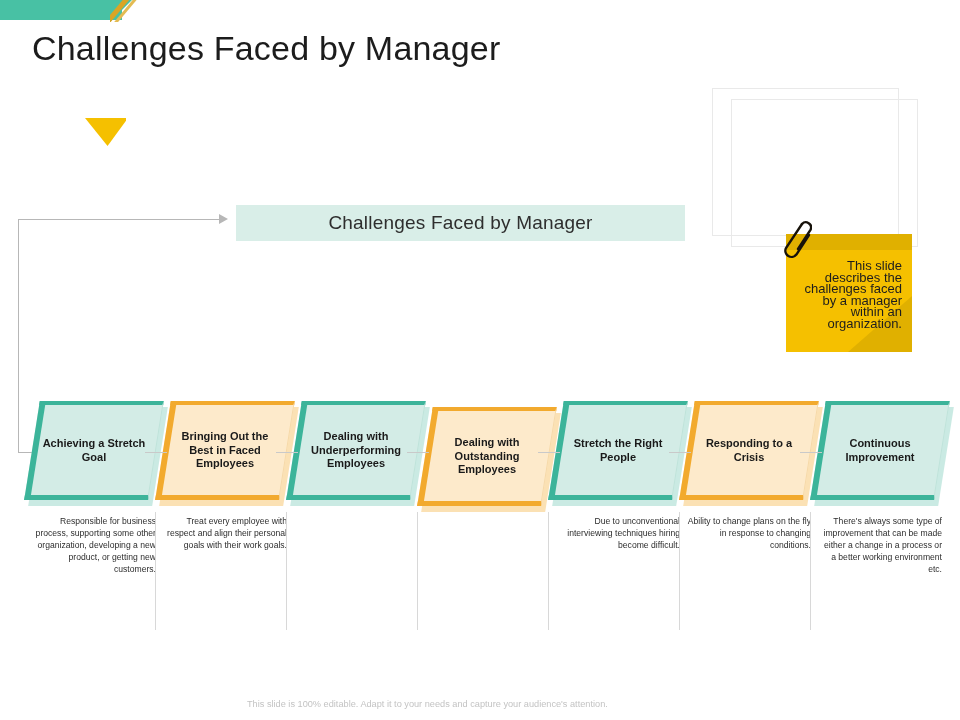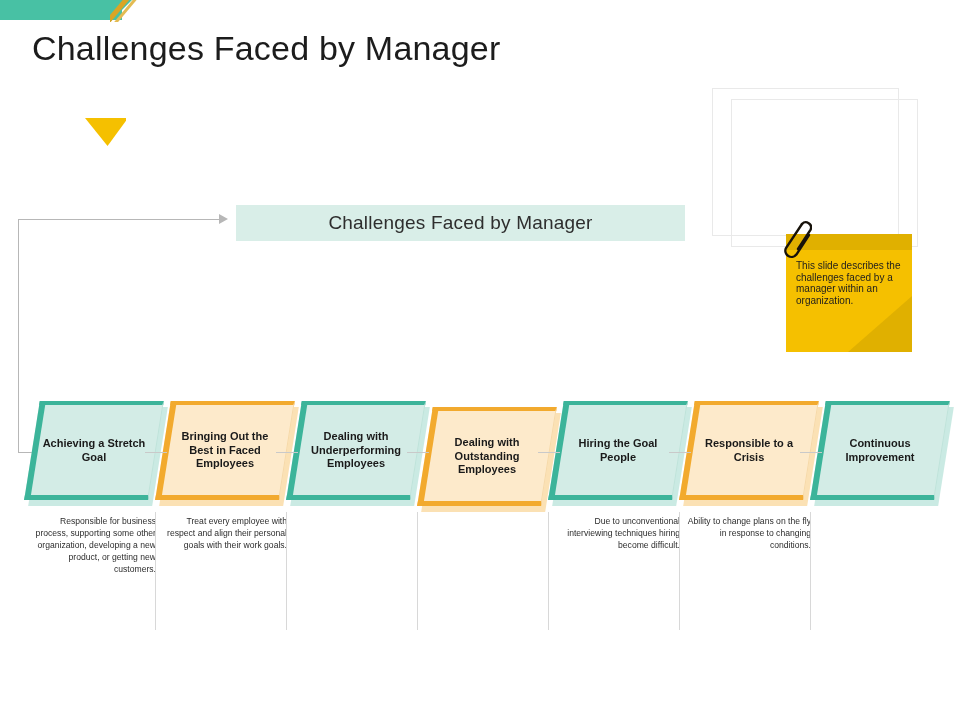--- a/index.html
+++ b/index.html
@@ -45,21 +45,21 @@
   .conn-horz-bot{position:absolute;left:18px;top:452px;width:44px;height:1px;background:#b7b7b7;}
 
   
   .sticky{position:absolute;left:786px;top:234px;width:126px;height:118px;background:#f5c000;}
   .sticky-top{position:absolute;left:0;top:0;width:126px;height:16px;background:#e0b000;}
   .sticky-fold{position:absolute;left:62px;top:62px;width:64px;height:56px;
      background:#e0b000;clip-path:polygon(100% 0,100% 100%,0 100%);}
   .sticky-curl{position:absolute;left:85px;top:118px;width:41px;height:28px;
      background:#f5c000;clip-path:polygon(0 0,100% 0,100% 10%,55% 100%,0 0);}
   .sticky-text{position:absolute;left:10px;top:26px;width:106px;
-     font-size:10px;line-height:11.5px;color:#1d1d1d;text-align:left;}
+     font-size:13px;line-height:11.5px;color:#1d1d1d;text-align:right;}
   .clip{position:absolute;left:778px;top:218px;width:34px;height:46px;}
 
   
   .cards{position:absolute;left:0;top:0;width:960px;height:580px;}
   .card{position:absolute;top:401px;width:124px;height:99px;}
   .card .shadow{position:absolute;left:4px;top:6px;width:124px;height:99px;
      transform:skewX(-9deg);}
   .card .face{position:absolute;left:0;top:0;width:124px;height:99px;
      transform:skewX(-9deg);}
   .card .label{position:absolute;left:0;top:0;width:124px;height:99px;
@@ -149,37 +149,39 @@
       <div class="card orange" style="left: 425px; margin-top: 6px;">
         <div class="shadow"></div>
         <div class="face"></div>
         <div class="label">Dealing with Outstanding Employees</div>
       </div>
       <div class="desc-div" style="left: 417px;"></div>
       <div class="card-link" style="left: 407px;"></div>
       <div class="card teal" style="left: 556px;">
         <div class="shadow"></div>
         <div class="face"></div>
-        <div class="label">Hiring the Goal People</div>
+        <div class="label">Stretch the Right People</div>
       </div>
       <div class="desc" style="left: 556px;">Due to unconventional interviewing techniques hiring become difficult.</div>
       <div class="desc-div" style="left: 548px;"></div>
       <div class="card-link" style="left: 538px;"></div>
       <div class="card orange" style="left: 687px;">
         <div class="shadow"></div>
         <div class="face"></div>
-        <div class="label">Responsible to a Crisis</div>
+        <div class="label">Responding to a Crisis</div>
       </div>
       <div class="desc" style="left: 687px;">Ability to change plans on the fly in response to changing conditions.</div>
       <div class="desc-div" style="left: 679px;"></div>
       <div class="card-link" style="left: 669px;"></div>
       <div class="card teal" style="left: 818px; text-decoration: underline;">
         <div class="shadow"></div>
         <div class="face"></div>
         <div class="label">Continuous Improvement</div>
       </div>
+      <div class="desc" style="left: 818px;">There's always some type of improvement that can be made either a change in a process or a better working environment etc.</div>
       <div class="desc-div" style="left: 810px;"></div>
       <div class="card-link" style="left: 800px;"></div>
     </div>
 
+  <div class="footer-note">This slide is 100% editable. Adapt it to your needs and capture your audience's attention.</div>
   <div class="page-num">41</div>
 
 </div>
 
 </body></html>

